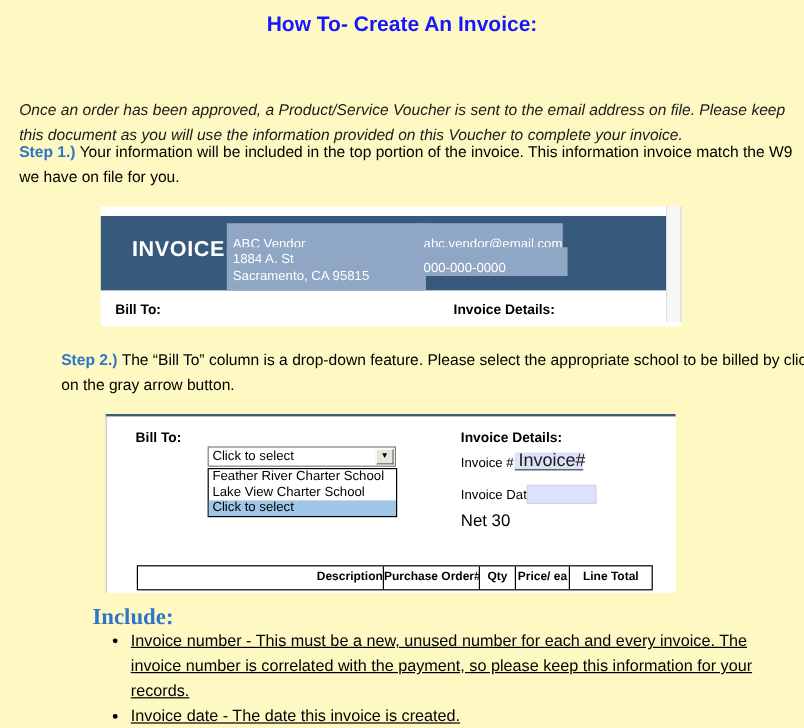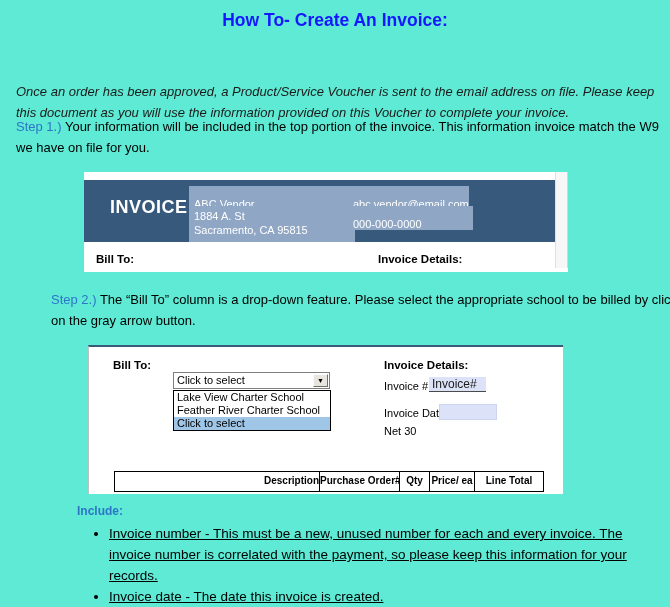--- a/index.html
+++ b/index.html
@@ -1,28 +1,28 @@
 <!DOCTYPE html>
 <html><head>
 <meta charset="utf-8">
 <style>
   html,body{margin:0;padding:0;background:#fff;}
-  .page{position:relative;width:670px;height:607px;background:#5eead4;overflow:hidden;
+  .page{position:relative;width:670px;height:607px;background:#fef9c3;overflow:hidden;
         font-family:"Liberation Sans","DejaVu Sans",sans-serif;color:#1a1a1a;}
 
   .doc-title{position:absolute;top:10px;left:0;width:670px;margin:0;text-align:center;
              font-size:17.5px;font-weight:bold;color:#1616FF;}
 
   .intro{position:absolute;left:16px;top:81px;width:645px;margin:0;
          font-size:13px;font-style:italic;line-height:21px;color:#1a1a1a;}
 
   .step{position:absolute;left:16px;width:648px;margin:0;font-size:13px;line-height:21px;color:#000;}
   .step1{top:116px;}
   .step2{top:289px;margin-left:35px;}
-  .step-label{color:#2E75C9;font-weight:normal;}
+  .step-label{color:#2E75C9;font-weight:bold;}
 
   
   .shot1{position:absolute;left:84px;top:172px;width:484px;height:100px;background:#fff;}
   .shot1-edge{position:absolute;right:0;top:0;width:11px;height:96px;background:#f7f7f7;
               border-left:1px solid #e0e0e0;border-right:1px solid #d6d6d6;}
   .inv-head{position:absolute;left:0;top:8px;width:471px;height:62px;background:#36597C;}
   .inv-title{position:absolute;left:26px;top:17px;font-size:18px;font-weight:bold;color:#ffffff;letter-spacing:.5px;}
   .fld{position:absolute;background:#8FA6C4;color:#ffffff;font-size:11px;padding:12px 5px;box-sizing:border-box;
        white-space:nowrap;overflow:hidden;}
   .f-vendor{left:105px;top:6px;width:166px;height:18px;}
@@ -44,40 +44,40 @@
               text-align:center;cursor:pointer;}
   .select-btn .arrow{display:block;font-size:7px;line-height:11px;color:#000;}
   .droplist{position:absolute;left:84px;top:43px;width:156px;background:#fff;border:1px solid #000;
             font-size:11px;color:#000;}
   .opt{height:13px;line-height:13px;padding-left:3px;white-space:nowrap;overflow:hidden;}
   .opt.selected{background:#9FC6E7;}
 
   .s2-details{position:absolute;left:295px;top:12px;font-size:11.5px;font-weight:bold;color:#000;}
   .invnum-label{position:absolute;left:295px;top:33px;font-size:11px;color:#000;}
   .invnum-box{position:absolute;left:340px;top:30px;width:57px;height:15px;background:#DCE2F8;
-              border-bottom:1px solid #4a4a4a;box-sizing:border-box;font-size:12px;line-height:14px;
+              border-bottom:1px solid #4a4a4a;box-sizing:border-box;font-size:15px;line-height:14px;
               padding-left:3px;color:#1a1a1a;}
   .invdate-label{position:absolute;left:295px;top:60px;font-size:11px;color:#000;}
   .invdate-box{position:absolute;left:350px;top:57px;width:58px;height:16px;background:#DCE2F8;
                border:1px solid #ccd4f0;box-sizing:border-box;}
-  .net30{position:absolute;left:295px;top:78px;font-size:11px;color:#000;}
+  .net30{position:absolute;left:295px;top:78px;font-size:14px;color:#000;}
 
   .tbl{position:absolute;left:25px;top:124px;width:430px;height:21px;border:1px solid #000;
        box-sizing:border-box;display:flex;background:#fff;}
   .th{border-right:1px solid #000;box-sizing:border-box;font-size:10px;font-weight:bold;color:#000;
       text-align:center;line-height:18px;white-space:nowrap;overflow:hidden;}
   .th:last-child{border-right:none;}
   .c-desc{width:205px;text-align:right;}
   .c-po{width:80px;}
   .c-qty{width:30px;}
   .c-price{width:45px;}
   .c-total{width:68px;}
 
   
-  .include-h{position:absolute;left:77px;top:504px;font-size:12px;font-weight:bold;color:#2E75C9;}
+  .include-h{position:absolute;left:77px;top:504px;font-size:19px;font-weight:bold;color:#2E75C9;font-family:Liberation Serif, serif;}
   .bullets{position:absolute;left:92px;top:523px;width:532px;margin:0;padding-left:17px;
            font-size:13.5px;line-height:21px;color:#000;text-decoration:underline;}
   .bullets li{margin:0;}
 </style>
 </head>
 <body>
 
 <div class="page">
 
   <h1 class="doc-title">How To- Create An Invoice:</h1>
@@ -108,22 +108,22 @@
     <div class="s2-billto">Bill To:</div>
 
     <div class="select-box">
       <span class="select-text">Click to select</span>
       <span class="select-btn">
           <span class="arrow">▼</span>
         </span>
     </div>
 
     <div class="droplist">
+      <div class="opt">Feather River Charter School</div>
       <div class="opt">Lake View Charter School</div>
-      <div class="opt">Feather River Charter School</div>
       <div class="opt selected">Click to select</div>
     </div>
 
     <div class="s2-details">Invoice Details:</div>
     <div class="invnum-label">Invoice #:</div>
     <div class="invnum-box">Invoice#</div>
     <div class="invdate-label">Invoice Date:</div>
     <div class="invdate-box"></div>
     <div class="net30">Net 30</div>
 

